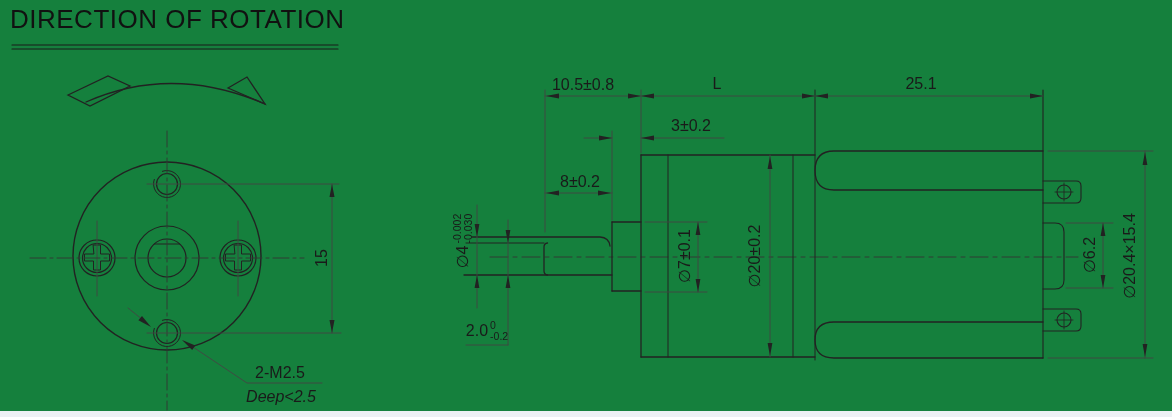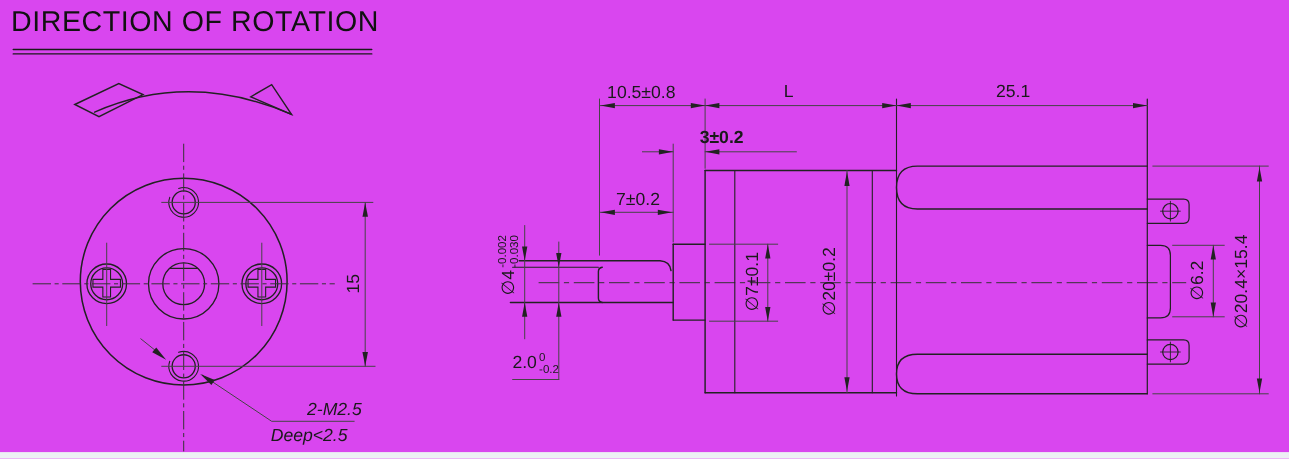--- a/index.html
+++ b/index.html
@@ -1,19 +1,19 @@
 <!DOCTYPE html>
 <html><head>
 <meta charset="utf-8">
 <style>
   html,body{margin:0;padding:0;background:#ffffff;}
   #stage{
     position:relative;
     width:1172px;height:417px;
-    background:#d946ef;
+    background:#15803d;
     overflow:hidden;
     font-family:"Liberation Sans","DejaVu Sans",sans-serif;
     color:#1a1a1a;
   }
   #drawing{position:absolute;left:0;top:0;}
   .lbl{
     position:absolute;
     font-size:16px;
     white-space:nowrap;
     color:#1a1a1a;
@@ -218,22 +218,22 @@
         <polygon points="1145,357 1142.6,344 1147.4,344" fill="#222" stroke="none"></polygon>
       </g>
     </g>
   </svg>
 
   <div class="title">DIRECTION OF ROTATION</div>
 
   <div class="lbl" style="left:583px;top:85px;">10.5±0.8</div>
   <div class="lbl" style="left:717px;top:84px;">L</div>
   <div class="lbl" style="left:921px;top:84px;">25.1</div>
-  <div class="lbl" style="left:656px;top:126px;font-weight:bold;">3±0.2</div>
-  <div class="lbl" style="left:580px;top:182px;">7±0.2</div>
+  <div class="lbl" style="left:691px;top:126px;">3±0.2</div>
+  <div class="lbl" style="left:580px;top:182px;">8±0.2</div>
 
   <div class="lbl rot" style="left:463px;top:241px;">
     <span class="tolblock">
       <span class="main">∅4</span>
       <span class="tolstack">
         <span>-0.002</span>
         <span>-0.030</span>
       </span>
     </span>
   </div>
@@ -247,17 +247,17 @@
       </span>
     </span>
   </div>
 
   <div class="lbl rot" style="left:684px;top:256px;">∅7±0.1</div>
   <div class="lbl rot" style="left:754px;top:256px;">∅20±0.2</div>
   <div class="lbl rot" style="left:1089px;top:255px;">∅6.2</div>
   <div class="lbl rot" style="left:1129px;top:256px;">∅20.4×15.4</div>
   <div class="lbl rot" style="left:322px;top:258px;">15</div>
 
-  <div class="lbl" style="left:304px;top:373px;font-style:italic;">2-M2.5</div>
+  <div class="lbl" style="left:280px;top:373px;">2-M2.5</div>
   <div class="lbl" style="left:281px;top:397px;font-style:italic;">Deep&lt;2.5</div>
 
   <div class="footer-strip"></div>
 </div>
 
 </body></html>

